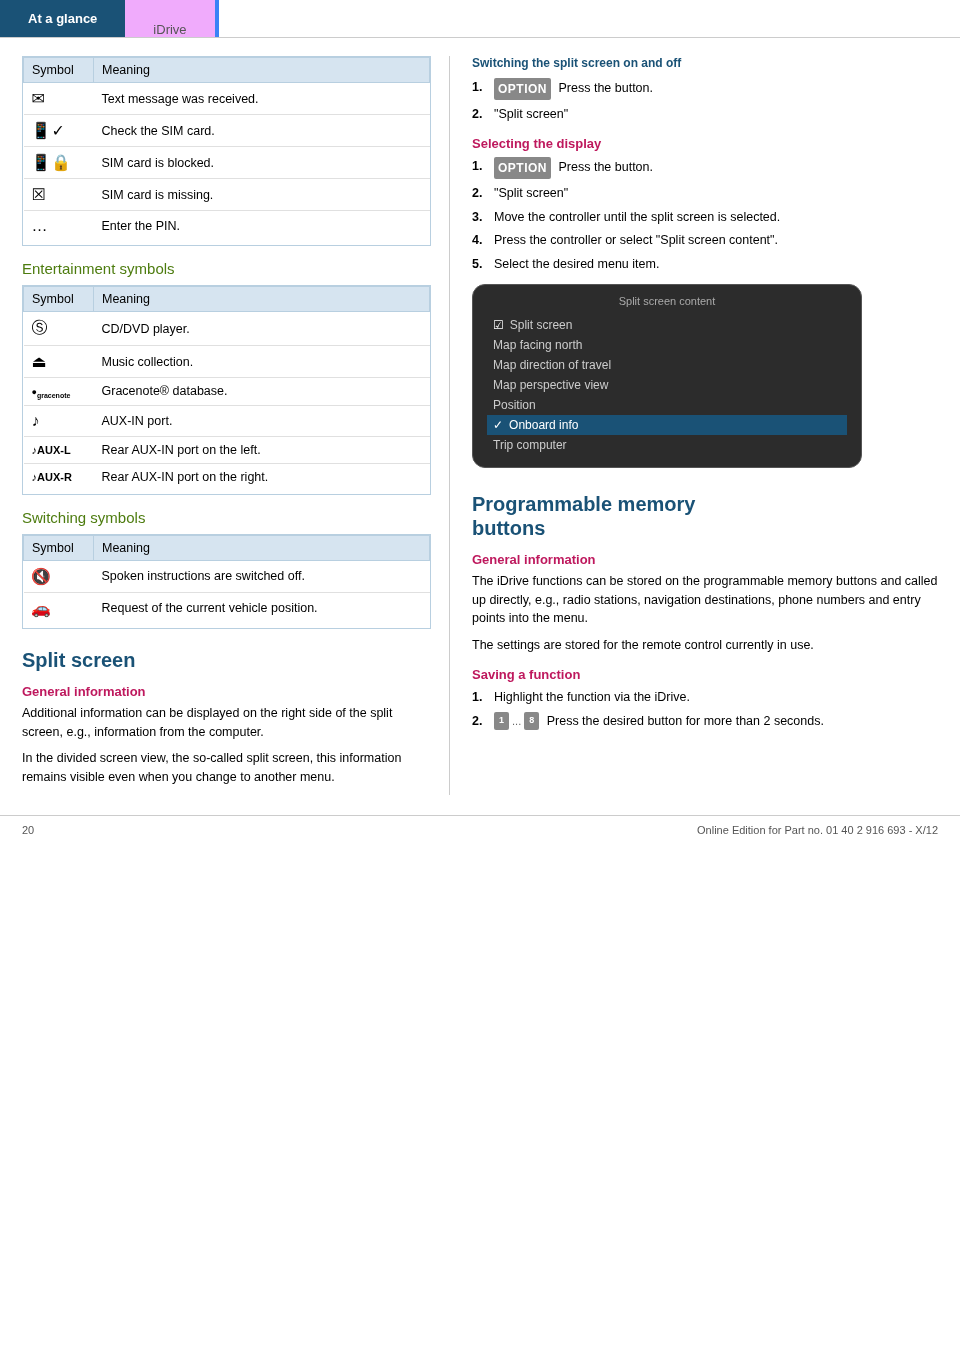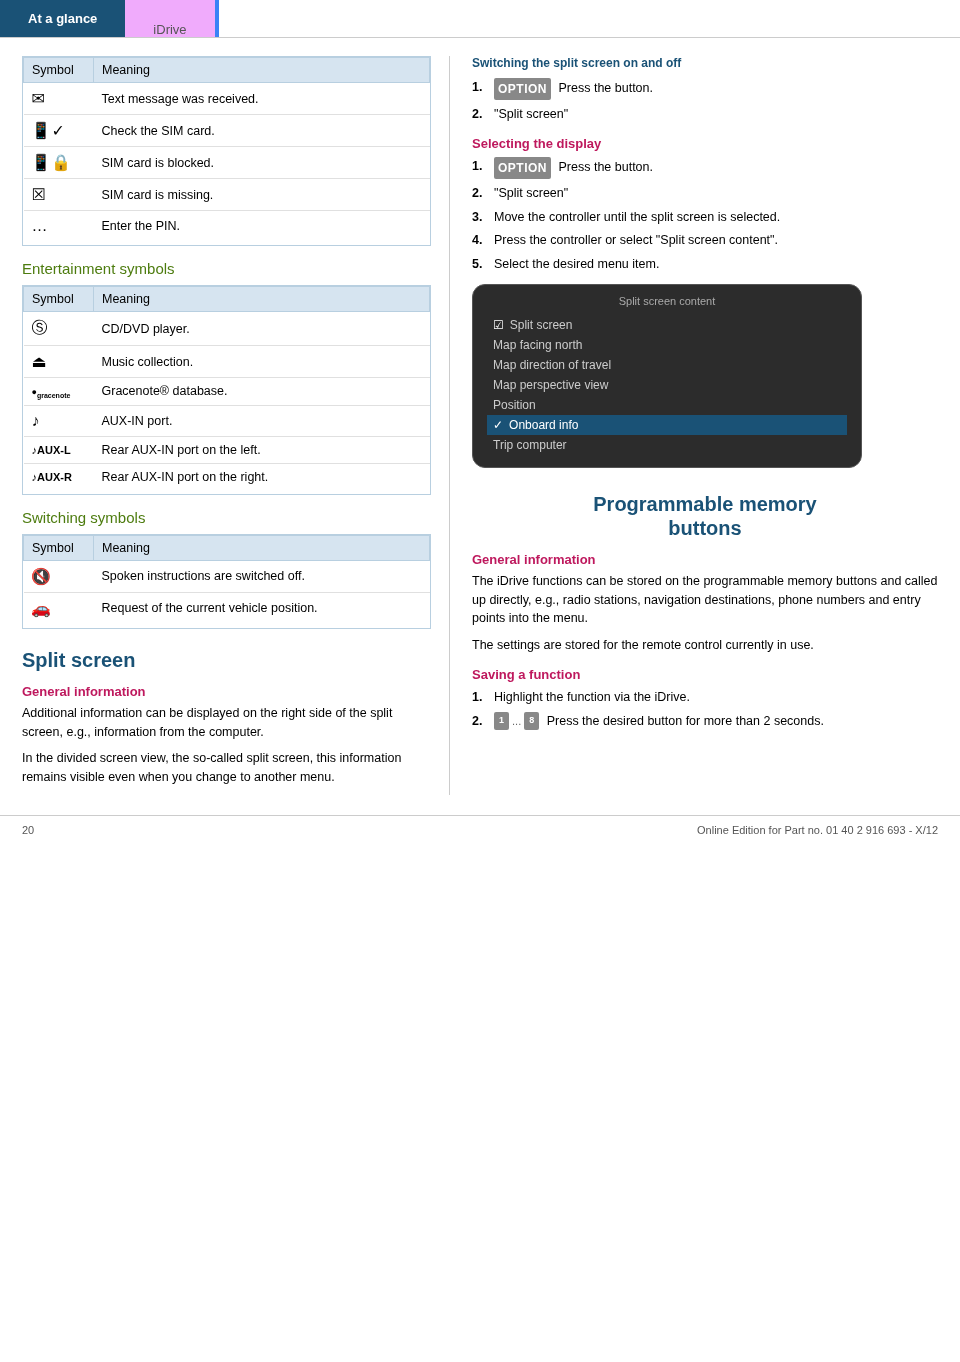--- a/index.html
+++ b/index.html
@@ -176,21 +176,20 @@
       color: #fff;
     }
 
     
     .large-section-heading {
       color: #1a5276;
       font-size: 20px;
       font-weight: bold;
       margin: 24px 0 10px 0;
       line-height: 1.2;
-      text-align: center;
     }
 
     
     .split-screen-heading {
       color: #1a5276;
       font-size: 20px;
       font-weight: bold;
       margin: 20px 0 8px 0;
     }
 

